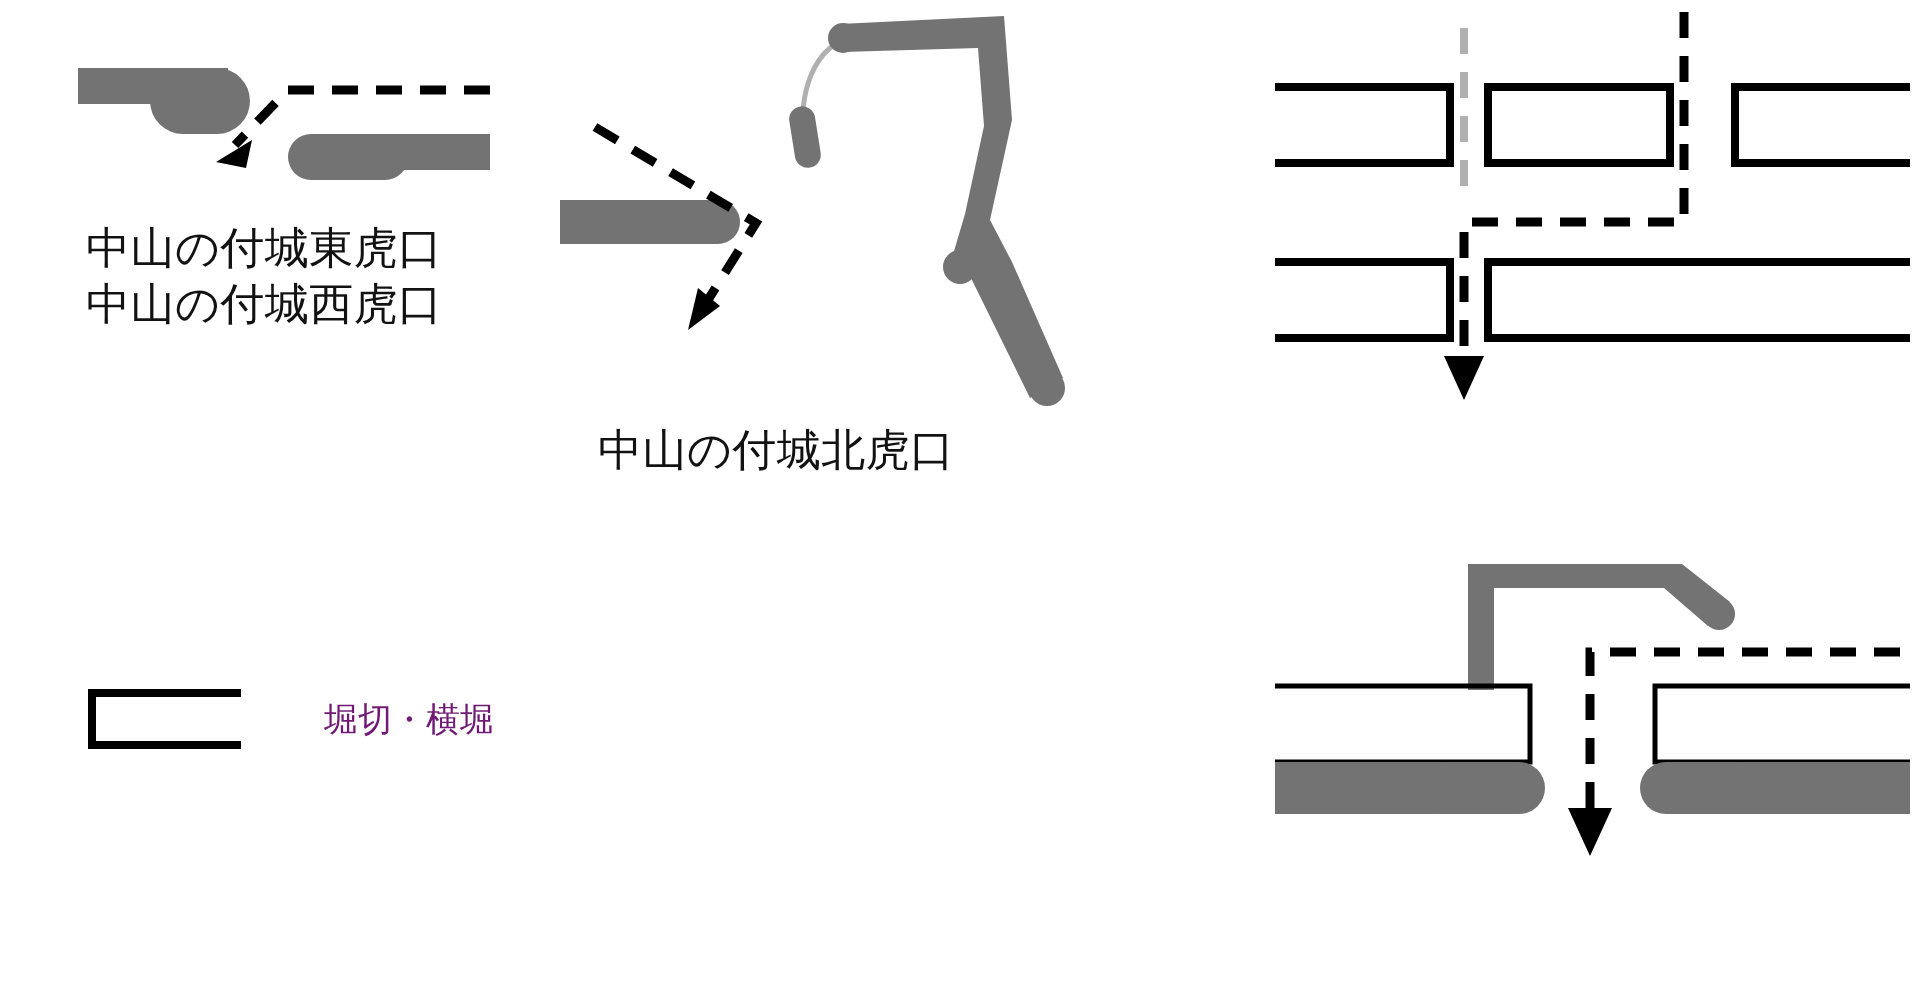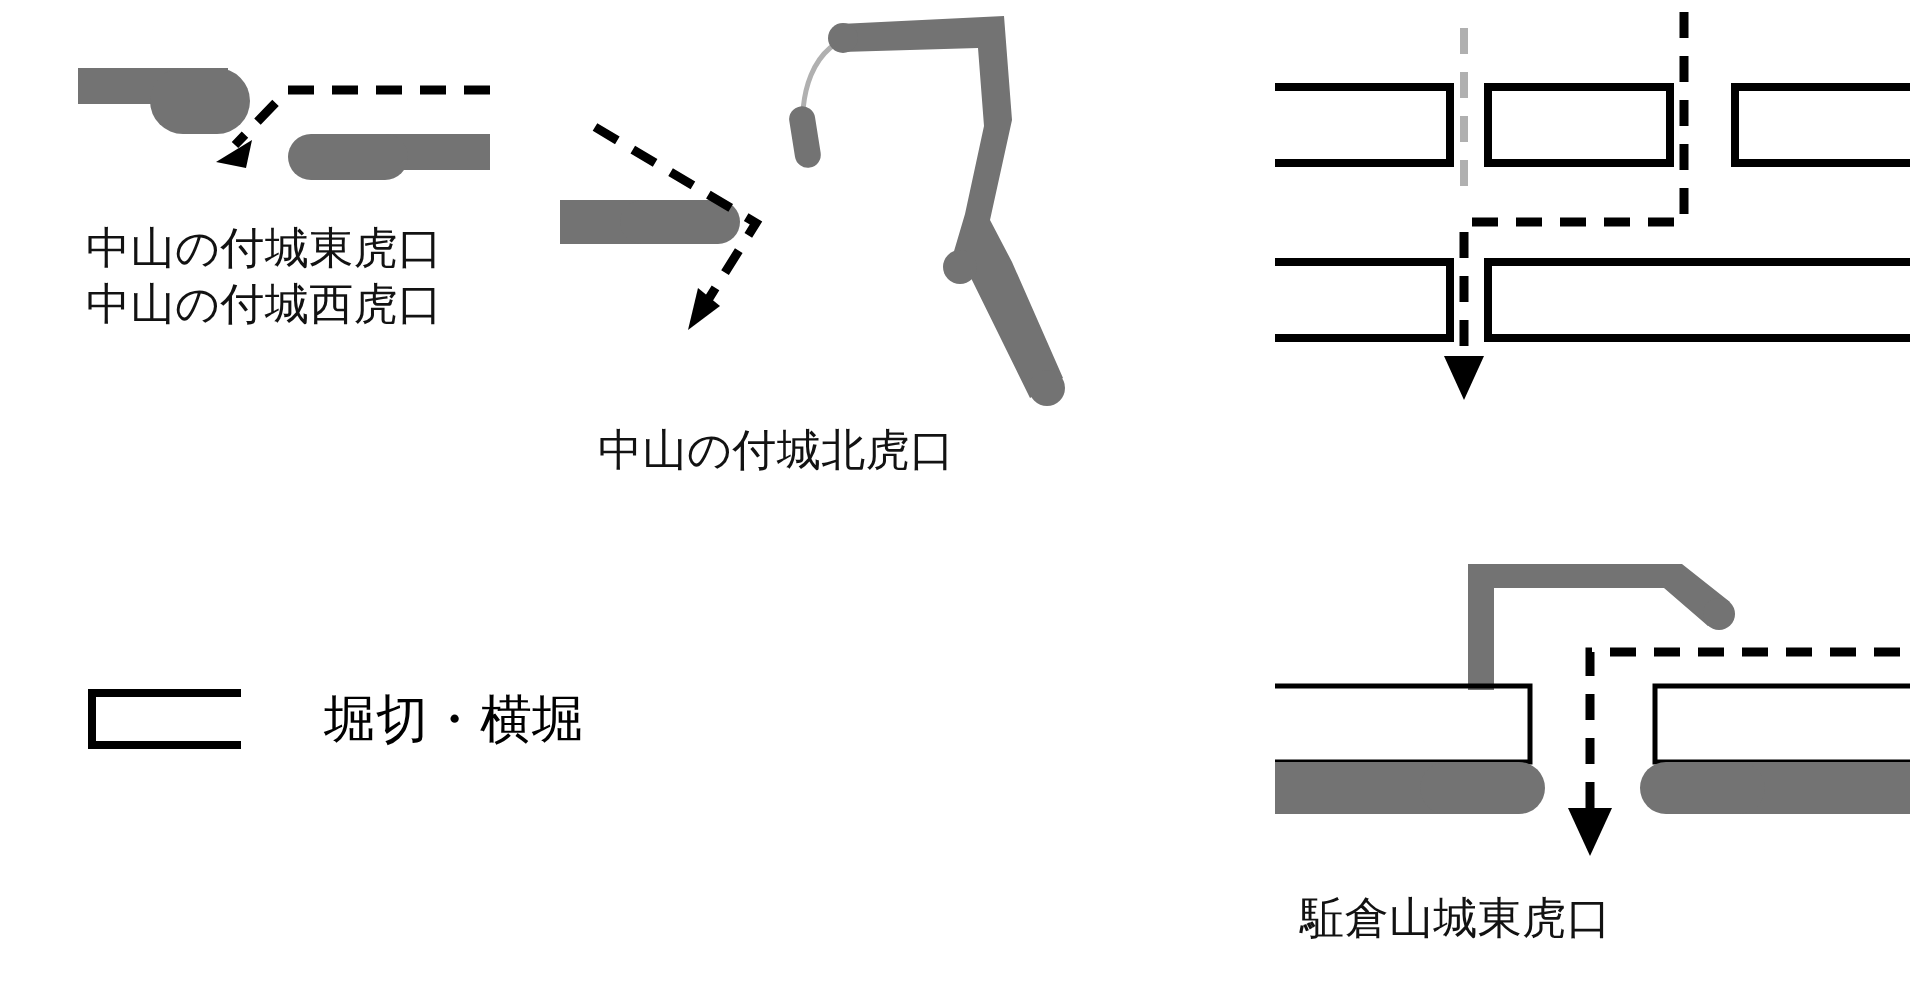--- a/index.html
+++ b/index.html
@@ -53,24 +53,24 @@
     align-items: center;
   }
   .legend-swatch {
     position: relative;
     width: 150px;
     height: 62px;
     flex: 0 0 auto;
   }
   .legend-label {
     margin-left: 88px;
-    font-size: 52px;
+    font-size: 34px;
     line-height: 1;
     white-space: nowrap;
-    color: #000000;
+    color: #701a75;
   }
   svg { display: block; overflow: visible; }
 </style>
 </head>
 <body>
 
 <div id="stage">
 
   <div class="panel" style="left:0px; top:0px; width:560px; height:360px;">
     <svg class="panel-art" width="560" height="230" viewBox="0 0 560 230">
@@ -167,21 +167,20 @@
         <rect x="140" y="222" width="125" height="52" rx="26" ry="26" fill="#737373"></rect>
         <rect x="405" y="222" width="225" height="52" fill="#737373"></rect>
         <rect x="360" y="222" width="125" height="52" rx="26" ry="26" fill="#737373"></rect>
       </g>
 
       <g>
         <path d="M 620 112 L 310 112 L 310 270" fill="none" stroke="#000000" stroke-width="9" stroke-dasharray="26 18" stroke-linecap="butt"></path>
         <path d="M 310 316 L 288 268 L 332 268 Z" fill="#000000"></path>
       </g>
     </svg>
-    <div class="caption" style="left:20px; top:350px;">駈倉山城東虎口</div>
   </div>
 
   <div class="legend">
 
     <div class="legend-row" style="top:0px;">
       <div class="legend-swatch">
         <svg width="150" height="62" viewBox="0 0 150 62">
           <path d="M 155 5 L 6 5 L 6 57 L 155 57" fill="none" stroke="#000000" stroke-width="8"></path>
         </svg>
       </div>

